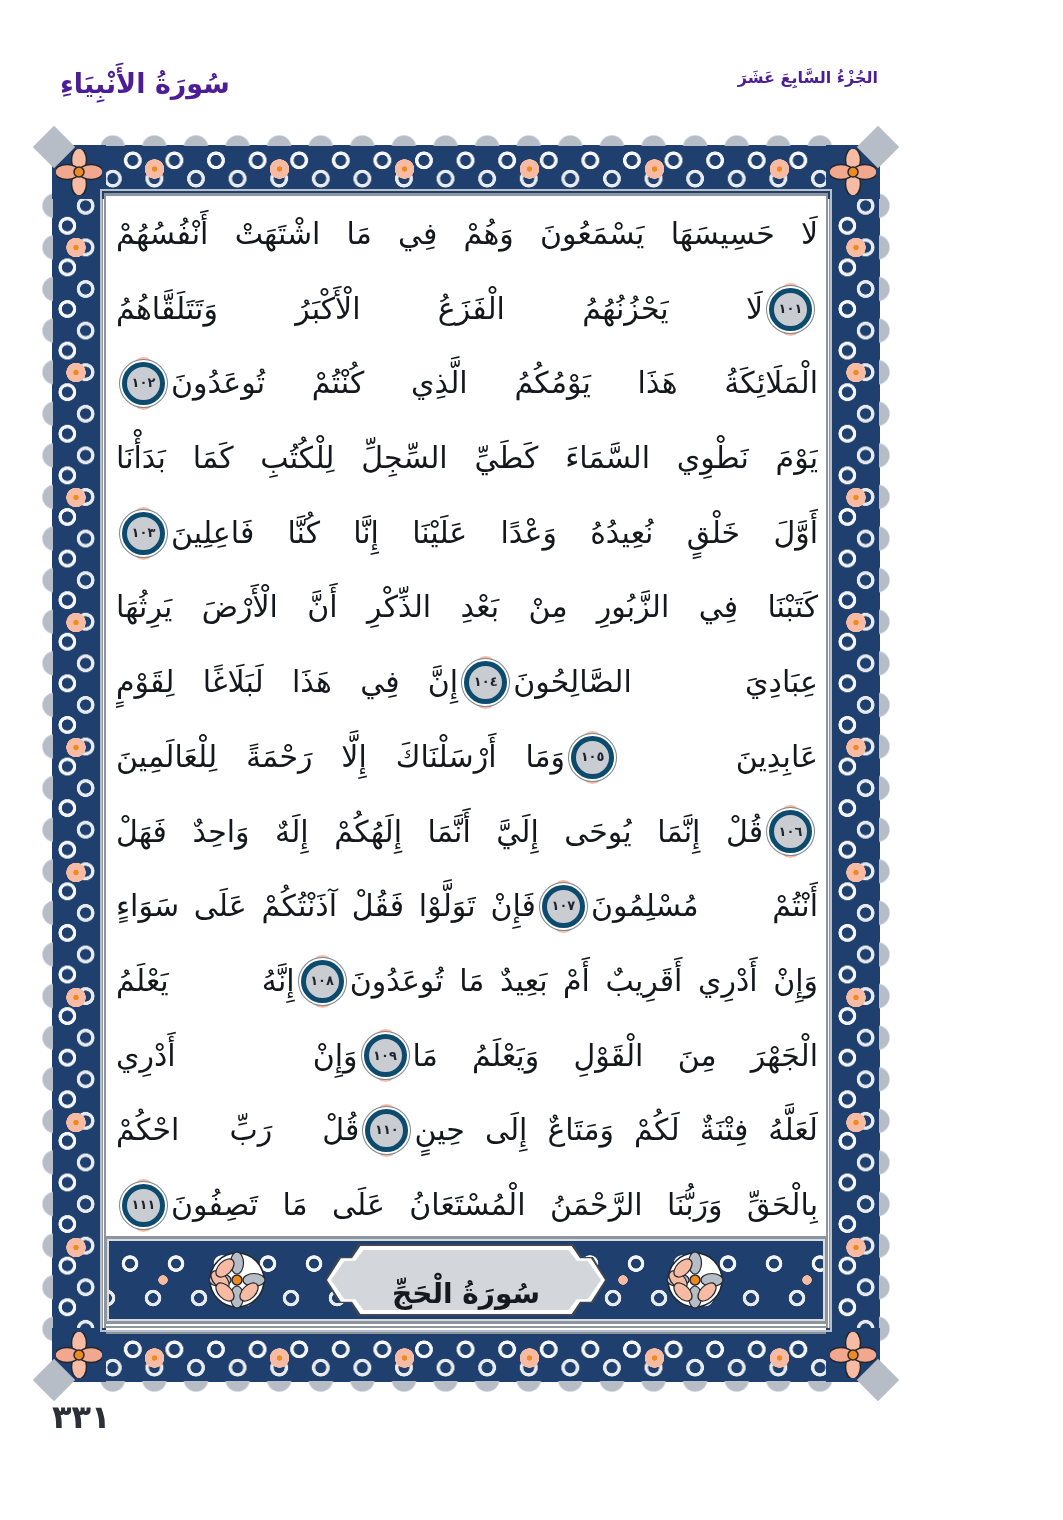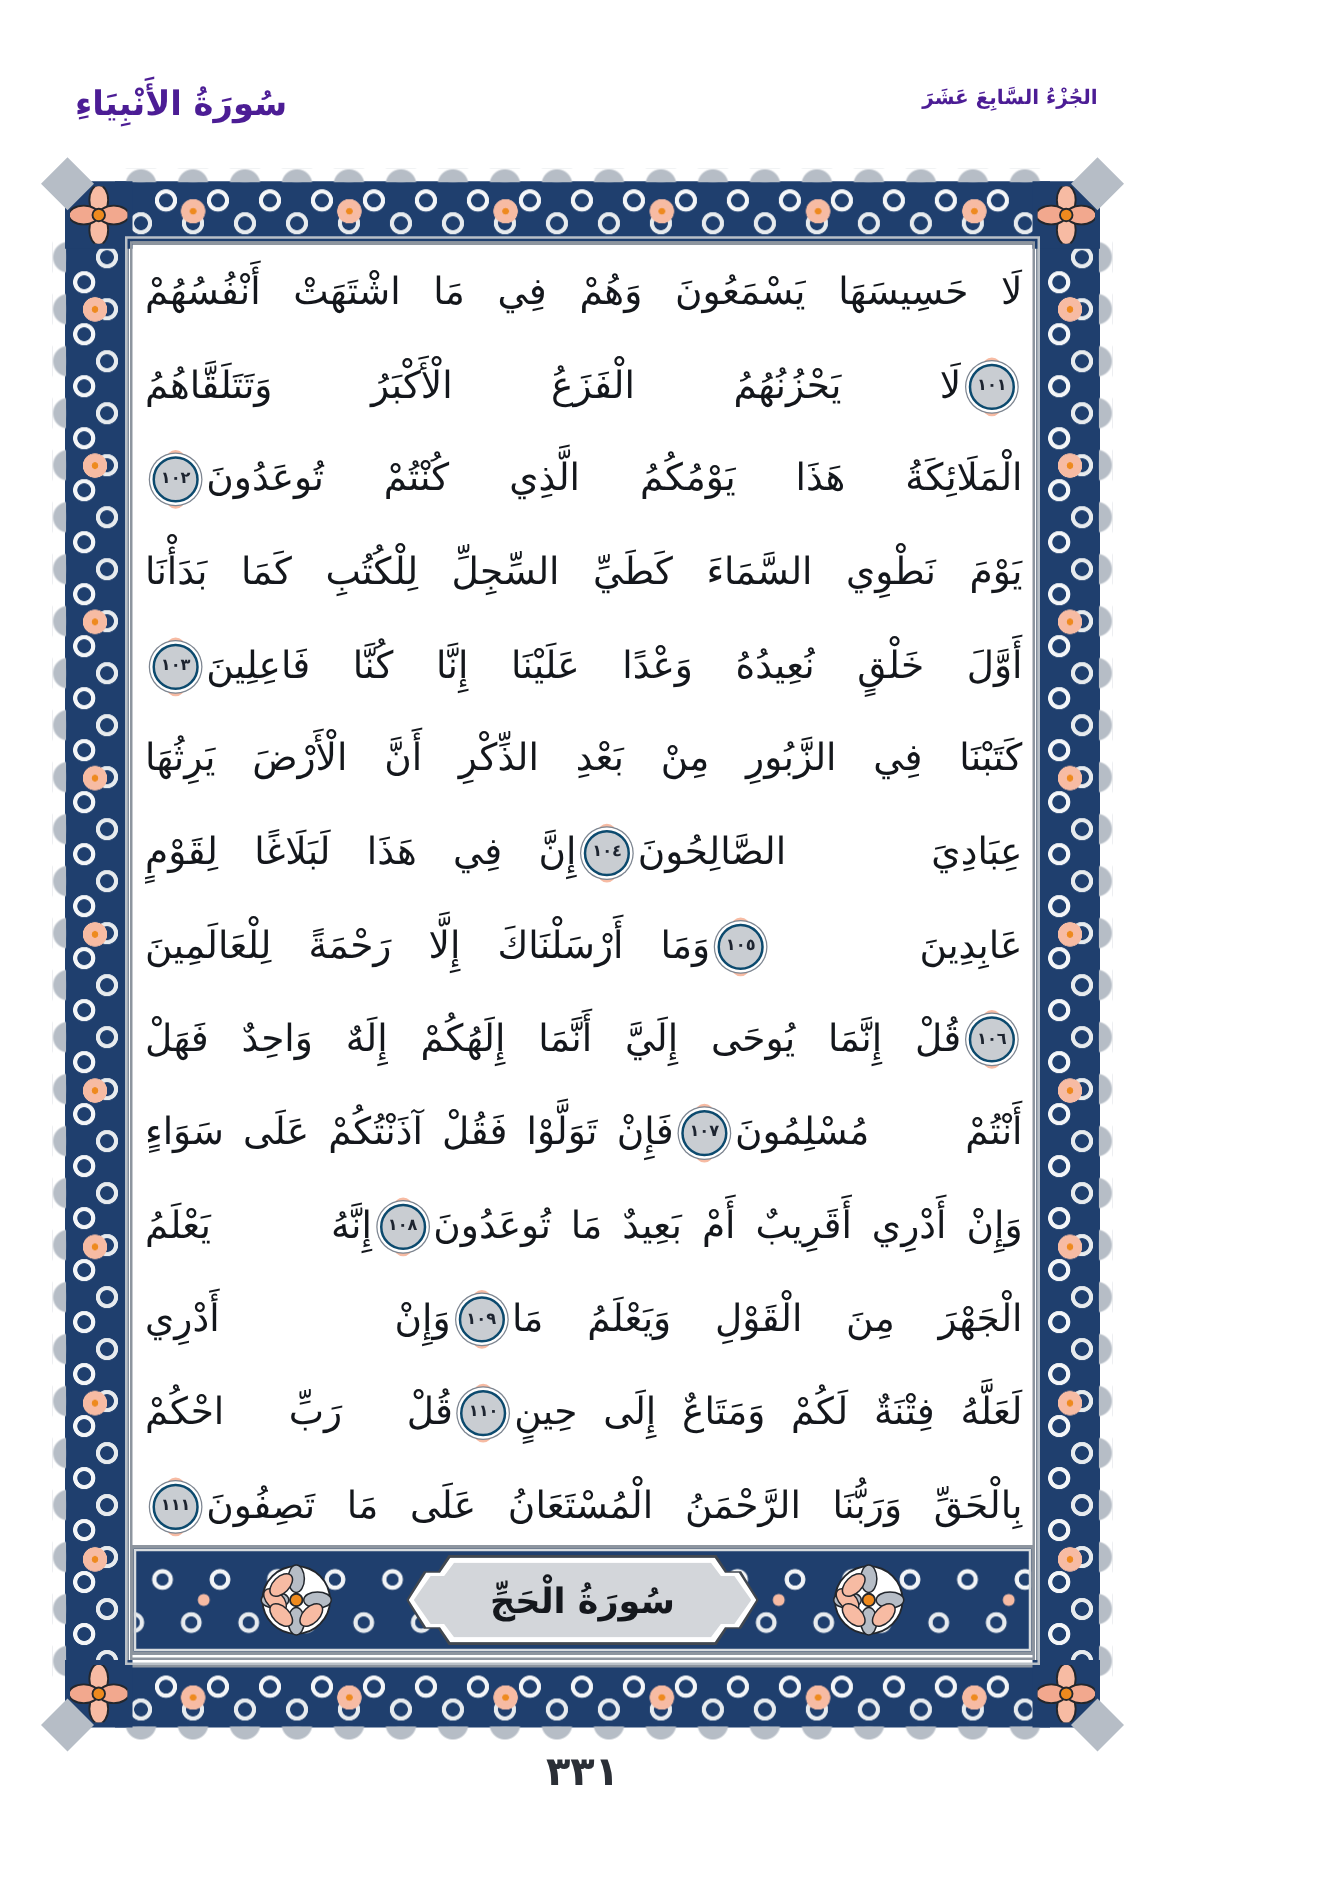--- a/index.html
+++ b/index.html
@@ -60,45 +60,45 @@
     border:2px solid var(--frame_line);outline:2px solid #b9c0c7;outline-offset:2px;}
 
   
   .lines{position:absolute;left:64px;top:52px;width:702px;direction:rtl;}
   .qline{height:74.7px;line-height:74.7px;overflow:hidden;white-space:nowrap;
     display:flex;justify-content:space-between;align-items:center;
     font-size:30px;color:var(--ink);}
   .qline .seg{flex:1 1 auto;display:flex;justify-content:space-between;}
   .ayah-badge{flex:0 0 auto;display:inline-flex;align-items:center;justify-content:center;
     width:33px;height:33px;border-radius:50%;background:#c9cdd2;color:#1d2430;
-    font-size:13px;font-weight:bold;border:2px solid #0c4a6e;margin:0 6px;
+    font-size:13px;font-weight:bold;border:5px solid #0c4a6e;margin:0 6px;
     box-shadow:0 0 0 2px #ffffff,0 0 0 3px #7d8590,0 -16px 0 -11px var(--salmon),0 16px 0 -11px var(--salmon);}
 
   
   .banner{position:absolute;left:52px;right:52px;bottom:58px;height:82px;
     background-color:var(--navy);border:3px solid var(--frame_line);box-shadow:0 0 0 2px #d8dcdf inset;
     background-image:
       radial-gradient(circle 10px at 50% 30%, rgba(0,0,0,0) 0 4.6px, #f2f4f6 5.2px 8px, rgba(0,0,0,0) 8.6px),
       radial-gradient(circle 10px at 50% 72%, rgba(0,0,0,0) 0 4.6px, #e7ebee 5.2px 8px, rgba(0,0,0,0) 8.6px),
       radial-gradient(circle 7px at 50% 50%, var(--salmon) 0 4.5px, rgba(0,0,0,0) 5px);
     background-size:46px 100%,46px 100%,92px 100%;background-position:0 0,23px 0,10px 0;}
   .rosette{position:absolute;top:50%;transform:translateY(-50%);}
   .r-left{left:14%;}  .r-right{right:14%;}
   .plaque-o{position:absolute;left:50%;top:50%;transform:translate(-50%,-50%);
     width:282px;height:72px;background:#41474f;
     clip-path:polygon(0% 50%,5% 18%,9% 18%,12% 0%,88% 0%,91% 18%,95% 18%,100% 50%,95% 82%,91% 82%,88% 100%,12% 100%,9% 82%,5% 82%);}
   .plaque-m{position:absolute;inset:2px;background:#ffffff;
     clip-path:polygon(0% 50%,5% 18%,9% 18%,12% 0%,88% 0%,91% 18%,95% 18%,100% 50%,95% 82%,91% 82%,88% 100%,12% 100%,9% 82%,5% 82%);}
   .plaque-i{position:absolute;inset:4px;background:var(--silver_light);
     clip-path:polygon(0% 50%,5% 18%,9% 18%,12% 0%,88% 0%,91% 18%,95% 18%,100% 50%,95% 82%,91% 82%,88% 100%,12% 100%,9% 82%,5% 82%);
-    display:flex;align-items:center;justify-content:center;}
+    display:flex;align-items:flex-end;justify-content:center;}
   .plaque-t{font-size:28px;font-weight:bold;color:#15181d;direction:rtl;}
 
   
-  .pagenum{position:absolute;left:52px;width:828px;top:1398px;text-align:center;
+  .pagenum{position:absolute;left:52px;width:828px;top:1398px;
     font-size:32px;font-weight:bold;color:#2b2f36;}
 </style>
 </head>
 <body>
 
 <svg width="0" height="0" style="position:absolute">
   <defs>
     <g id="flower4">
       <ellipse cx="0" cy="-12" rx="7.5" ry="12" fill="#f7bba3" stroke="#23272d" stroke-width="1.5"></ellipse>
       <ellipse cx="0" cy="12" rx="7.5" ry="12" fill="#f7bba3" stroke="#23272d" stroke-width="1.5"></ellipse>

